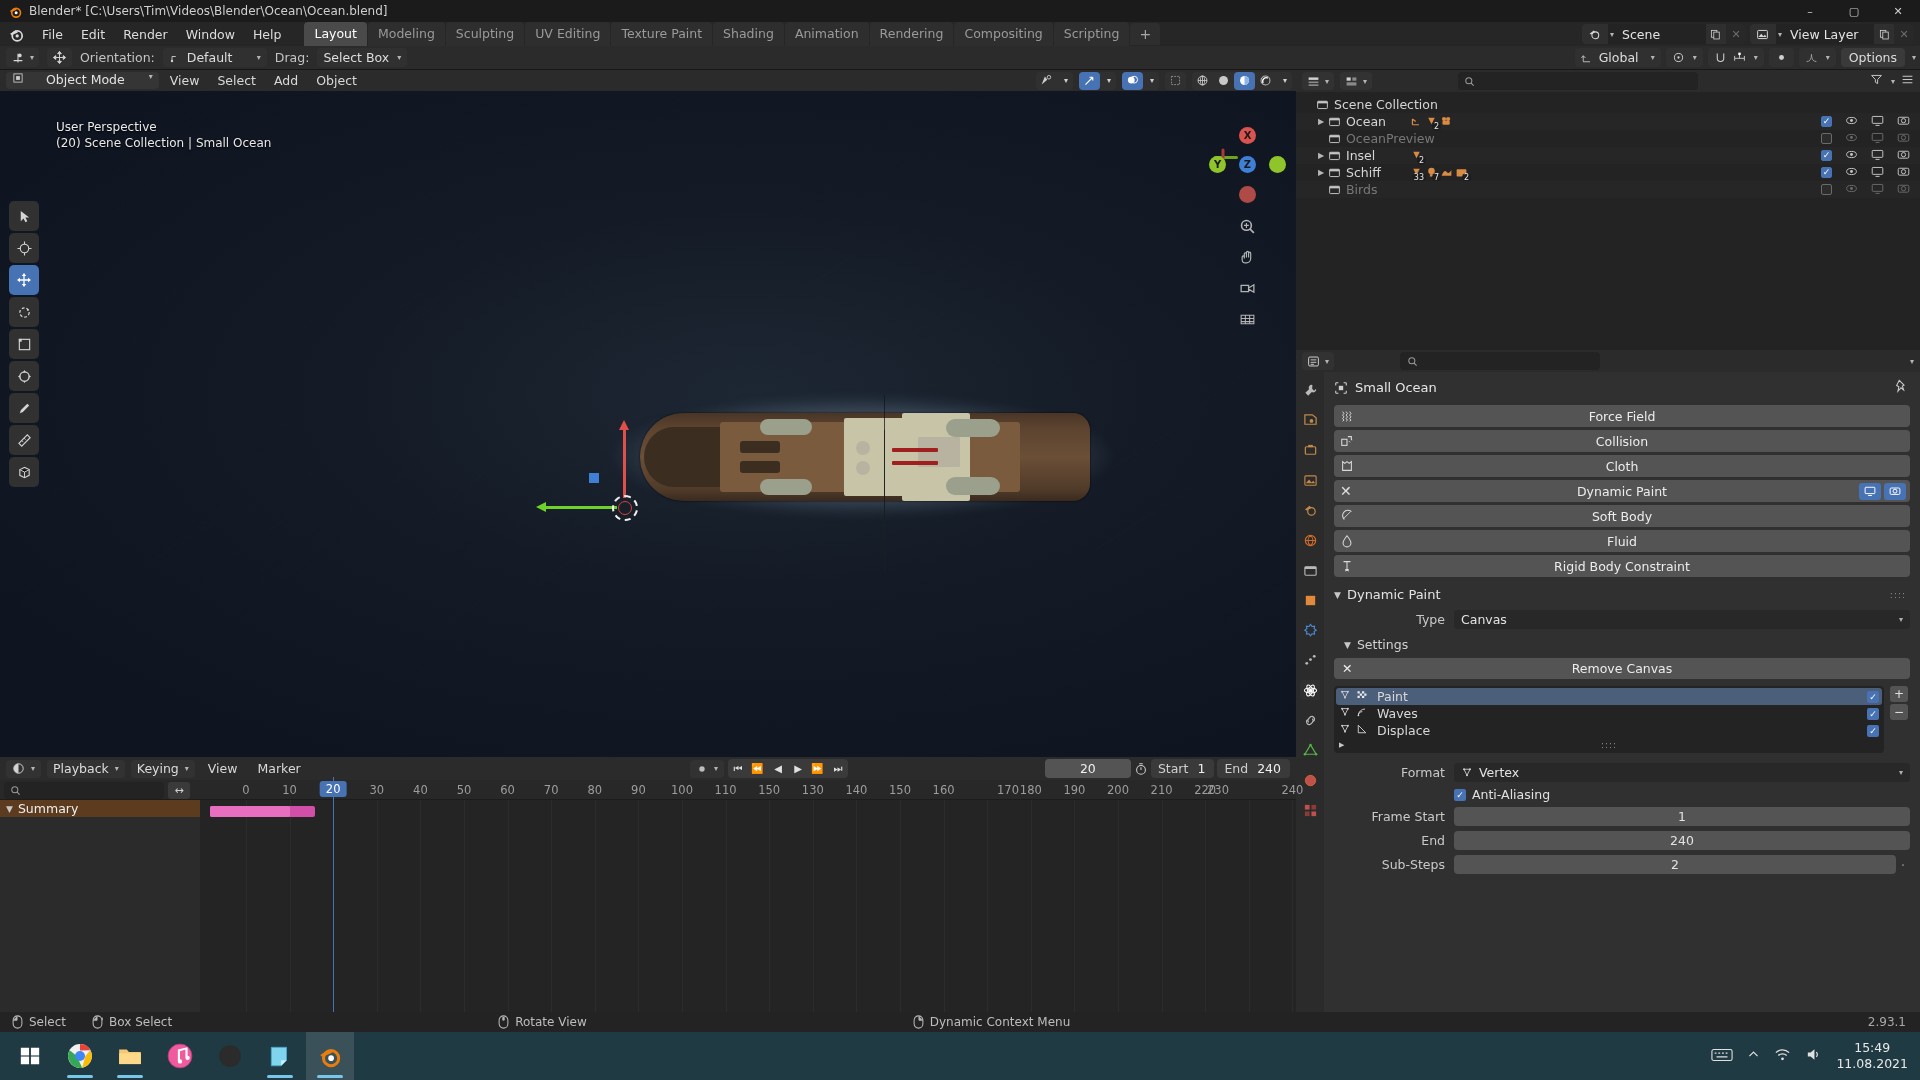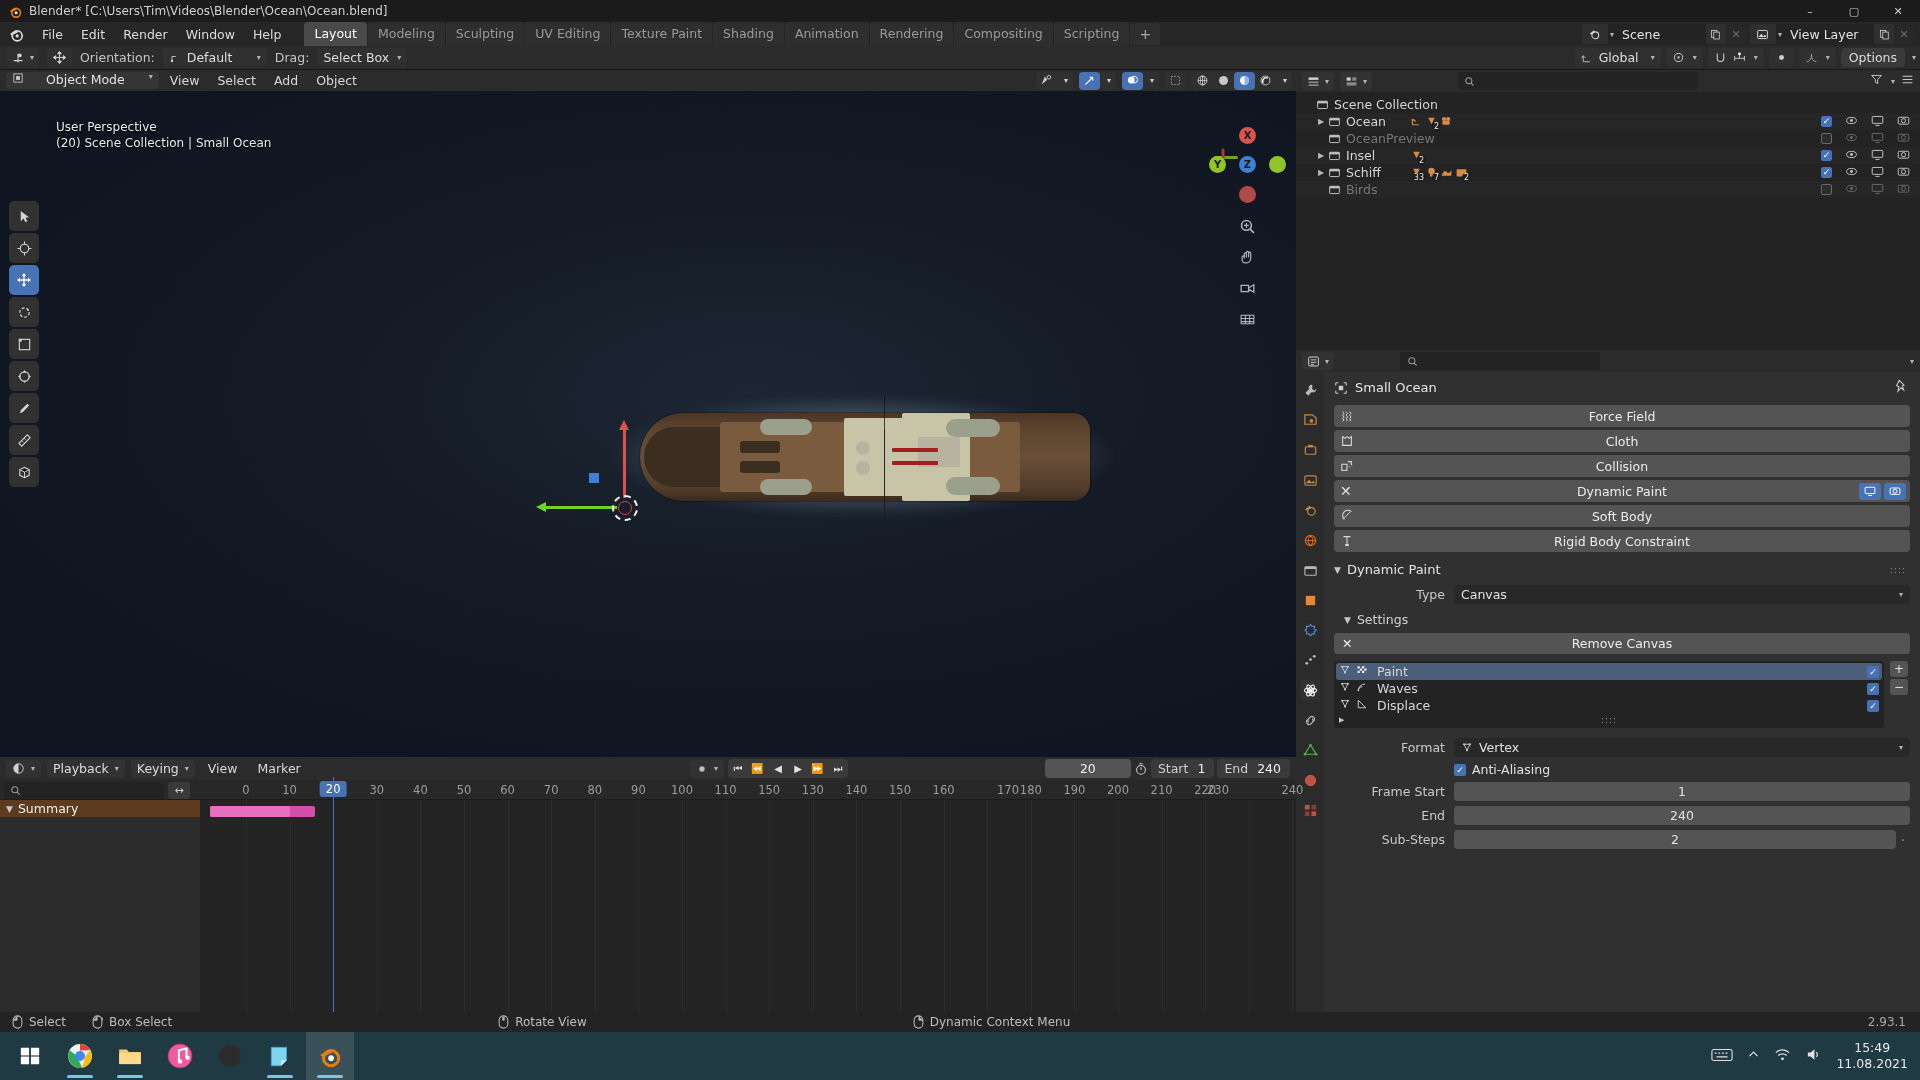--- a/index.html
+++ b/index.html
@@ -1209,35 +1209,35 @@
               <path d="M7 3 q3 2 0 4 q3 2 0 4 q3 2 0 3" fill="none" stroke="#d9d9d9" stroke-width="1.1"></path>
               <path d="M11 3 q3 2 0 4 q3 2 0 4 q3 2 0 3" fill="none" stroke="#d9d9d9" stroke-width="1.1"></path>
             </svg>
           </span>
         <span>Force Field</span>
 
       </div>
         <div class="physbtn">
         <span class="ic">
             <svg width="14" height="14" viewBox="0 0 16 16">
-              <path d="M3 3 v10 h10 V3 l-2.5 2 -2.5-2 -2.5 2 Z" fill="none" stroke="#d9d9d9" stroke-width="1.2"></path>
+              <rect x="2" y="6" width="6" height="7" fill="none" stroke="#d9d9d9" stroke-width="1.2"></rect>
+              <path d="M9 3 l4 0 l0 4" fill="none" stroke="#d9d9d9" stroke-width="1.2"></path>
+              <path d="M10 8 l1.5 1.5 M12.5 5.5 l1.5 1.5" stroke="#d9d9d9" stroke-width="1"></path>
             </svg>
           </span>
-        <span>Cloth</span>
+        <span>Collision</span>
 
       </div>
         <div class="physbtn">
         <span class="ic">
             <svg width="14" height="14" viewBox="0 0 16 16">
-              <rect x="2" y="6" width="6" height="7" fill="none" stroke="#d9d9d9" stroke-width="1.2"></rect>
-              <path d="M9 3 l4 0 l0 4" fill="none" stroke="#d9d9d9" stroke-width="1.2"></path>
-              <path d="M10 8 l1.5 1.5 M12.5 5.5 l1.5 1.5" stroke="#d9d9d9" stroke-width="1"></path>
+              <path d="M3 3 v10 h10 V3 l-2.5 2 -2.5-2 -2.5 2 Z" fill="none" stroke="#d9d9d9" stroke-width="1.2"></path>
             </svg>
           </span>
-        <span>Collision</span>
+        <span>Cloth</span>
 
       </div>
         <div class="physbtn">
         <span class="ic">
             <span style="font-size:14px;color:#e0e0e0;">✕</span>
           </span>
         <span>Dynamic Paint</span>
         <span class="rt">
            <span class="sqbtn">
               <svg width="12" height="12" viewBox="0 0 16 16">
@@ -1254,20 +1254,29 @@
         </span>
       </div>
         <div class="physbtn">
         <span class="ic">
             <svg width="14" height="14" viewBox="0 0 16 16">
               <path d="M13 3 a6 6 0 1 0 -8 9" fill="none" stroke="#d9d9d9" stroke-width="1.2"></path>
               <path d="M4 11 L12 3" stroke="#d9d9d9" stroke-width="1"></path>
             </svg>
           </span>
         <span>Soft Body</span>
+
+      </div>
+        <div class="physbtn">
+        <span class="ic">
+            <svg width="14" height="14" viewBox="0 0 16 16">
+              <path d="M8 2 C4 7 3.5 9 3.5 10.2 A4.5 4.5 0 0 0 12.5 10.2 C12.5 9 12 7 8 2 Z" fill="none" stroke="#d9d9d9" stroke-width="1.2"></path>
+            </svg>
+          </span>
+        <span>Fluid</span>
 
       </div>
         <div class="physbtn">
         <span class="ic">
             <svg width="14" height="14" viewBox="0 0 16 16">
               <path d="M4 3 h8 M8 3 v9 M6 12 h4 M8 12 l-2 2 M8 12 l2 2" fill="none" stroke="#d9d9d9" stroke-width="1.2"></path>
             </svg>
           </span>
         <span>Rigid Body Constraint</span>
 

